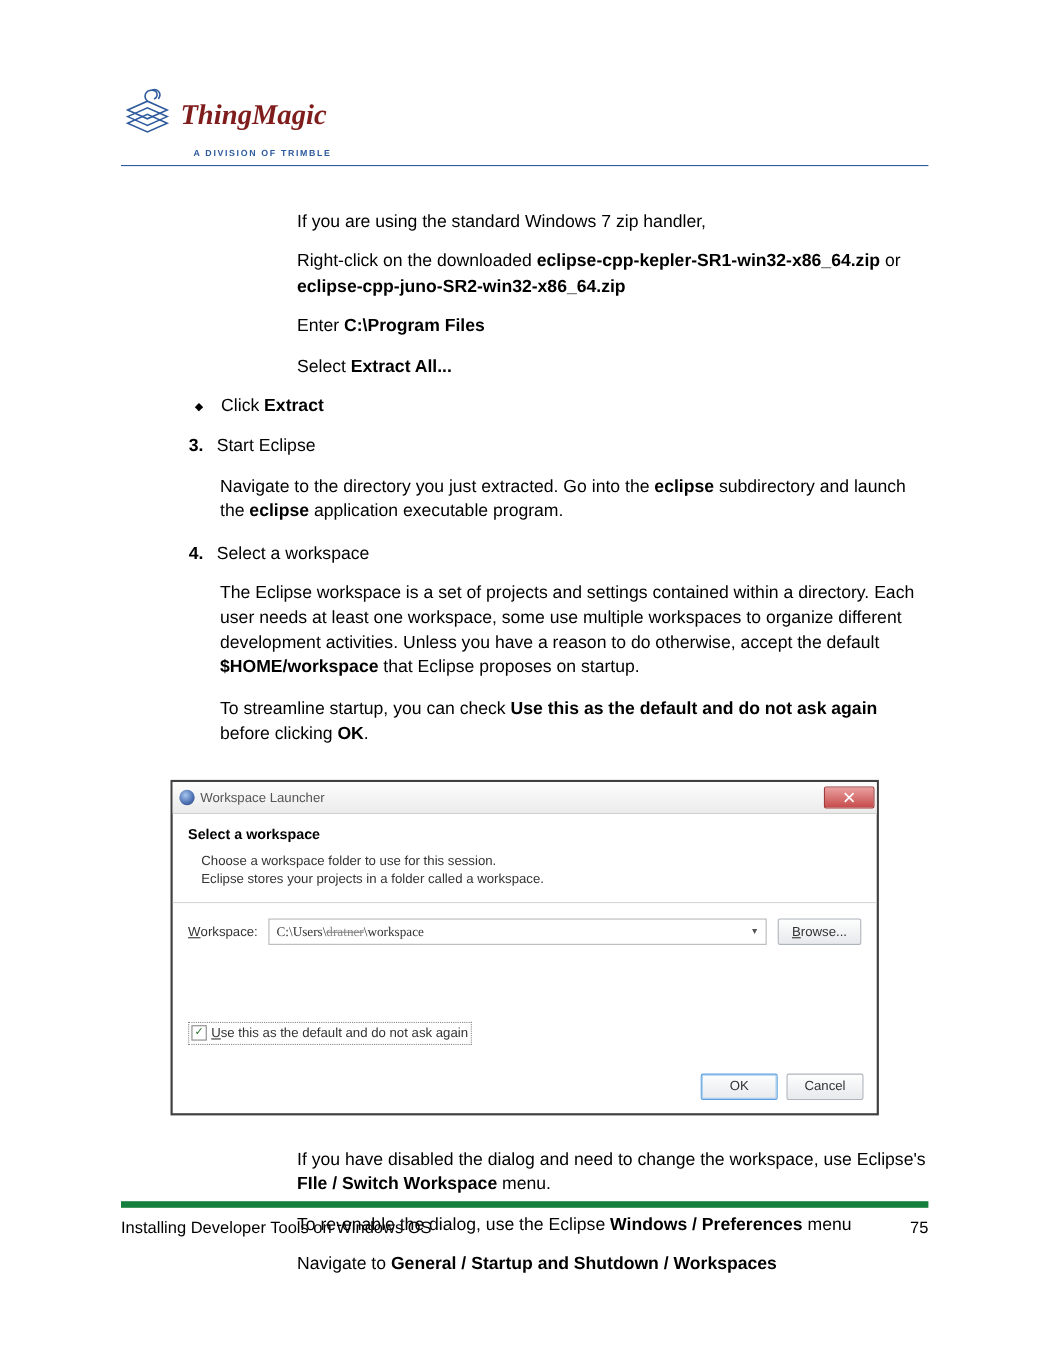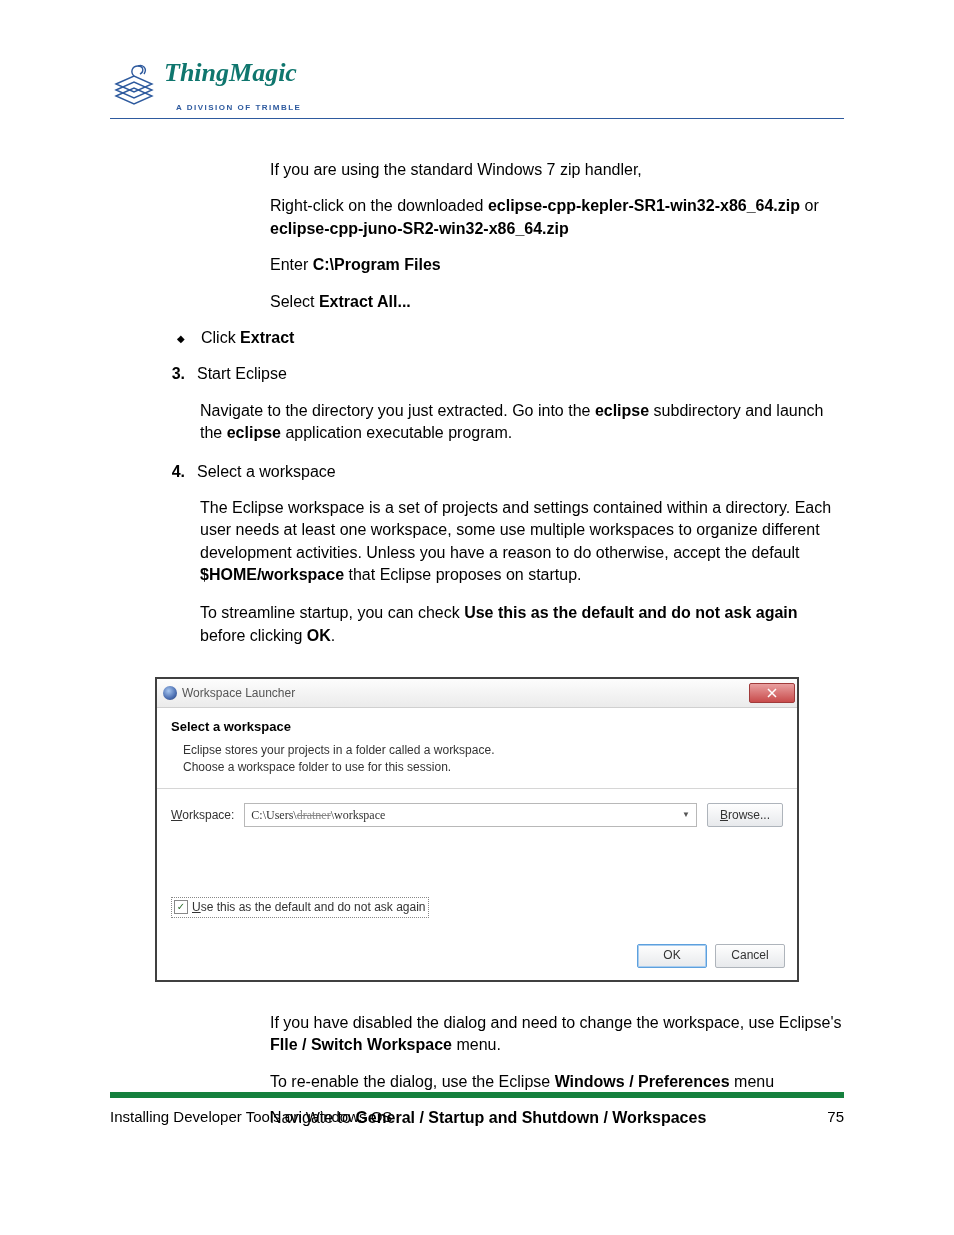--- a/index.html
+++ b/index.html
@@ -38,21 +38,22 @@
   .logo-text {
     display: flex;
     flex-direction: column;
     line-height: 1;
   }
   .logo-name {
     font-family: "Times New Roman", serif;
     font-style: italic;
     font-weight: bold;
     font-size: 26px;
-    color: #0f766e;
+    color: #7f1d1d;
+    margin-top: 32px;
   }
   .logo-sub {
     font-size: 8px;
     letter-spacing: 1.5px;
     color: #2e5a9e;
     font-weight: bold;
     margin-top: 18px;
     padding-left: 12px;
   }
   .content {
@@ -302,22 +303,22 @@
         </div>
         <div class="close-btn">
           <svg width="10" height="10" viewBox="0 0 10 10">
               <path d="M1 1 L9 9 M9 1 L1 9" stroke="#fff" stroke-width="1.5"></path>
             </svg>
         </div>
       </div>
       <div class="dialog-header">
         <div class="dialog-header-title">Select a workspace</div>
         <div class="dialog-header-desc">
+          <div>Choose a workspace folder to use for this session.</div>
           <div>Eclipse stores your projects in a folder called a workspace.</div>
-          <div>Choose a workspace folder to use for this session.</div>
         </div>
       </div>
       <div class="dialog-body">
         <div class="ws-row">
           <div class="ws-label">
               <span class="ul">W</span>
               <span>orkspace:</span>
             </div>
           <div class="ws-combo">
             <span class="ws-value"><span>C:\Users\</span><span class="strike">dratner</span><span>\workspace</span></span>

